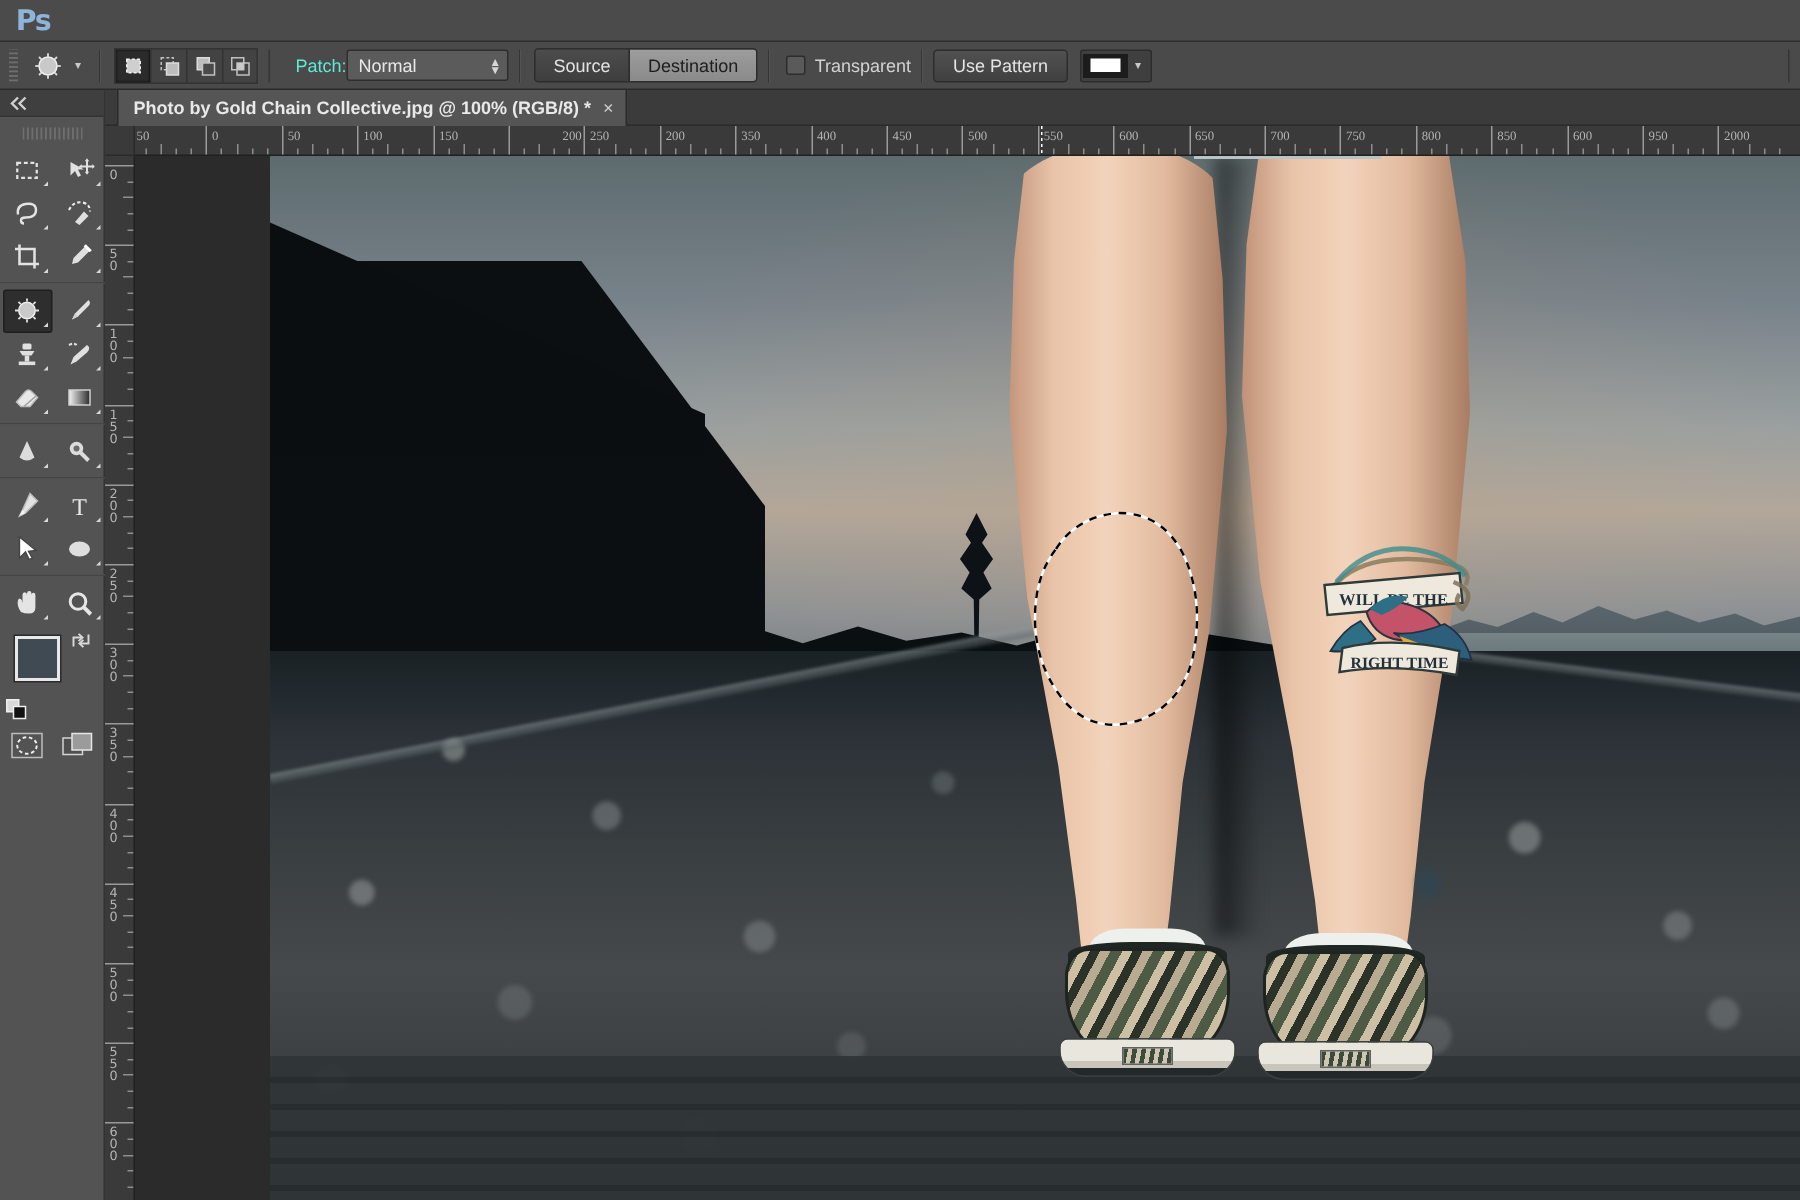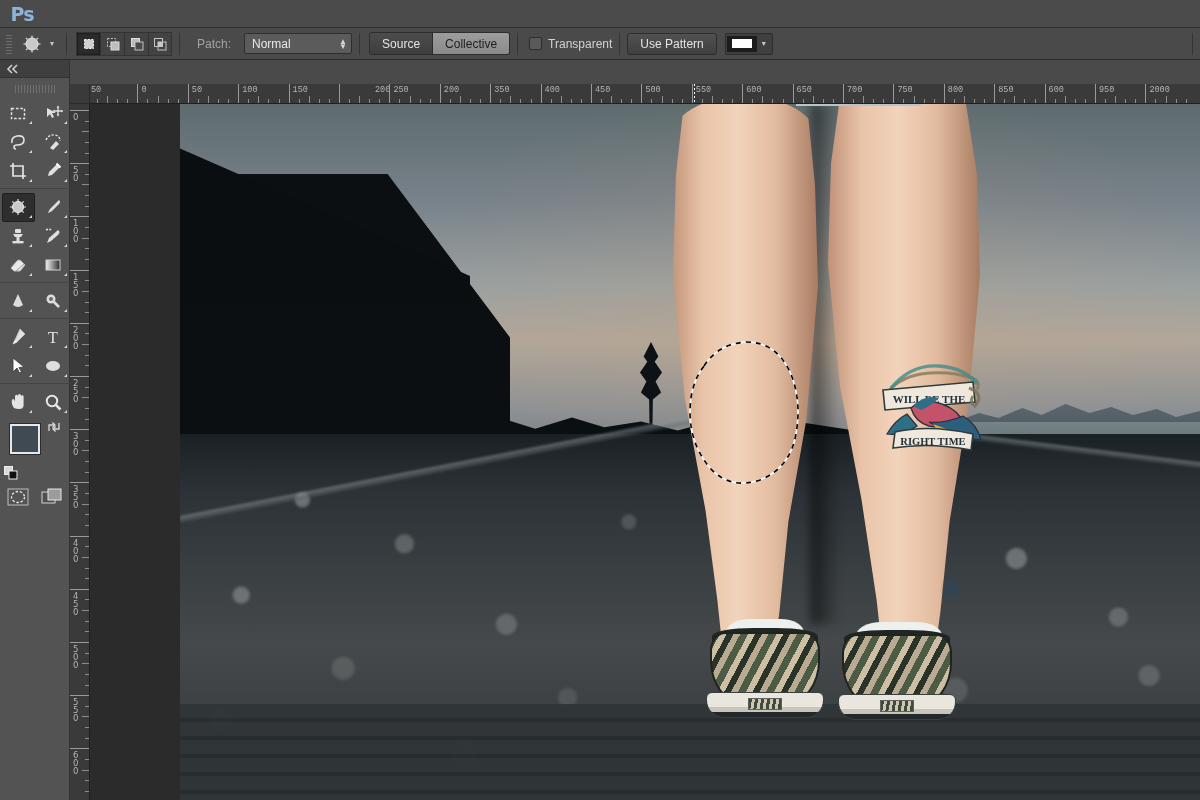--- a/index.html
+++ b/index.html
@@ -51,21 +51,21 @@
     background: linear-gradient(to right, #353535 0 1px, #5c5c5c 1px 2px);
   }
   .seg-group { display: flex; margin-left: 2px; }
   .seg-btn {
     width: 24px; height: 24px; background: #434343;
     border: 1px solid #333; border-right: none;
     display: flex; align-items: center; justify-content: center;
   }
   .seg-btn:last-child { border-right: 1px solid #333; }
   .seg-btn.on { background: #2b2b2b; box-shadow: inset 0 0 2px #000; }
-  .opt-label { font-size: 12px; color: #a3a3a3; margin: 0 13px 0 10px; }
+  .opt-label { font-size: 12px; color: #5eead4; margin: 0 0 0 10px; }
   .opt-select {
     height: 21px; min-width: 108px; background: #5b5b5b;
     border: 1px solid #2e2e2e; border-radius: 2px;
     display: flex; align-items: center; justify-content: space-between;
     padding: 0 4px 0 7px; font-size: 12px; color: #e8e8e8;
   }
   .stepper { display: flex; flex-direction: column; line-height: 5px; font-size: 8px; color: #d6d6d6; }
   .pill {
     display: flex; border: 1px solid #2d2d2d; border-radius: 3px; overflow: hidden;
     margin-left: 2px; background: #3a3a3a;
@@ -170,21 +170,21 @@
     position: absolute; left: 90px; top: 84px; width: 1110px; height: 20px;
     background: #3a3a3a; border-bottom: 1px solid #202020; overflow: hidden;
   }
   .ruler-v {
     position: absolute; left: 70px; top: 104px; width: 20px; height: 696px;
     background: #3a3a3a; border-right: 1px solid #202020; overflow: hidden;
   }
   .rtick { position: absolute; background: #8d8d8d; }
   .rlabel-h {
     position: absolute; top: 1px; font-size: 8.5px; color: #b4b4b4;
-    font-family: Liberation Mono, monospace; white-space: nowrap;
+    font-family: Liberation Serif, serif; white-space: nowrap;
   }
   .rlabel-v {
     position: absolute; left: 3px; width: 9px; font-size: 8.5px; color: #b4b4b4;
     font-family: "DejaVu Sans", sans-serif; line-height: 8px; text-align: left;
   }
   .ruler-marker {
     position: absolute; top: 0; width: 1px; height: 20px;
     background: repeating-linear-gradient(to bottom,#fff 0 2px, transparent 2px 4px);
   }
 
@@ -407,21 +407,21 @@
       <span>Normal</span>
       <span class="stepper">
           <span>▲</span>
           <span>▼</span>
         </span>
     </div>
 
     <div class="opt-sep"></div>
     <div class="pill">
       <div class="pill-btn">Source</div>
-      <div class="pill-btn active">Collective</div>
+      <div class="pill-btn active">Destination</div>
     </div>
 
     <div class="opt-sep"></div>
     <div class="chk-wrap">
       <span class="checkbox"></span>
       <span class="chk-label">Transparent</span>
     </div>
 
     <div class="opt-sep"></div>
     <div class="btn">Use Pattern</div>
@@ -741,20 +741,26 @@
       </div>
       <div class="qmask-cell">
         <svg width="22" height="18" viewBox="0 0 22 18">
           <rect x="1" y="4" width="13" height="11" fill="#4f4f4f" stroke="#d4d4d4"></rect>
           <rect x="7" y="1" width="13" height="11" fill="#9b9b9b" stroke="#e6e6e6"></rect>
         </svg>
       </div>
     </div>
   </div>
 
+  <div class="doctab-bar">
+    <div class="doctab">
+      <span class="doctab-title">Photo by Gold Chain Collective.jpg @ 100% (RGB/8) *</span>
+      <span class="doctab-close">×</span>
+    </div>
+  </div>
 
   <div class="ruler-corner"></div>
   <div class="ruler-h" id="ruler-h">
       <div class="rlabel-h" style="left: 1px;">50</div>
       <div class="rtick" style="left: 7.08px; bottom: 0px; width: 1px; height: 4px;"></div>
       <div class="rtick" style="left: 17.16px; bottom: 0px; width: 1px; height: 7px;"></div>
       <div class="rtick" style="left: 27.24px; bottom: 0px; width: 1px; height: 4px;"></div>
       <div class="rtick" style="left: 37.32px; bottom: 0px; width: 1px; height: 4px;"></div>
       <div class="rtick" style="left: 47.4px; top: 0px; width: 1px; height: 20px; background: rgb(154, 154, 154);"></div>
       <div class="rlabel-h" style="left: 51.4px;">0</div>

